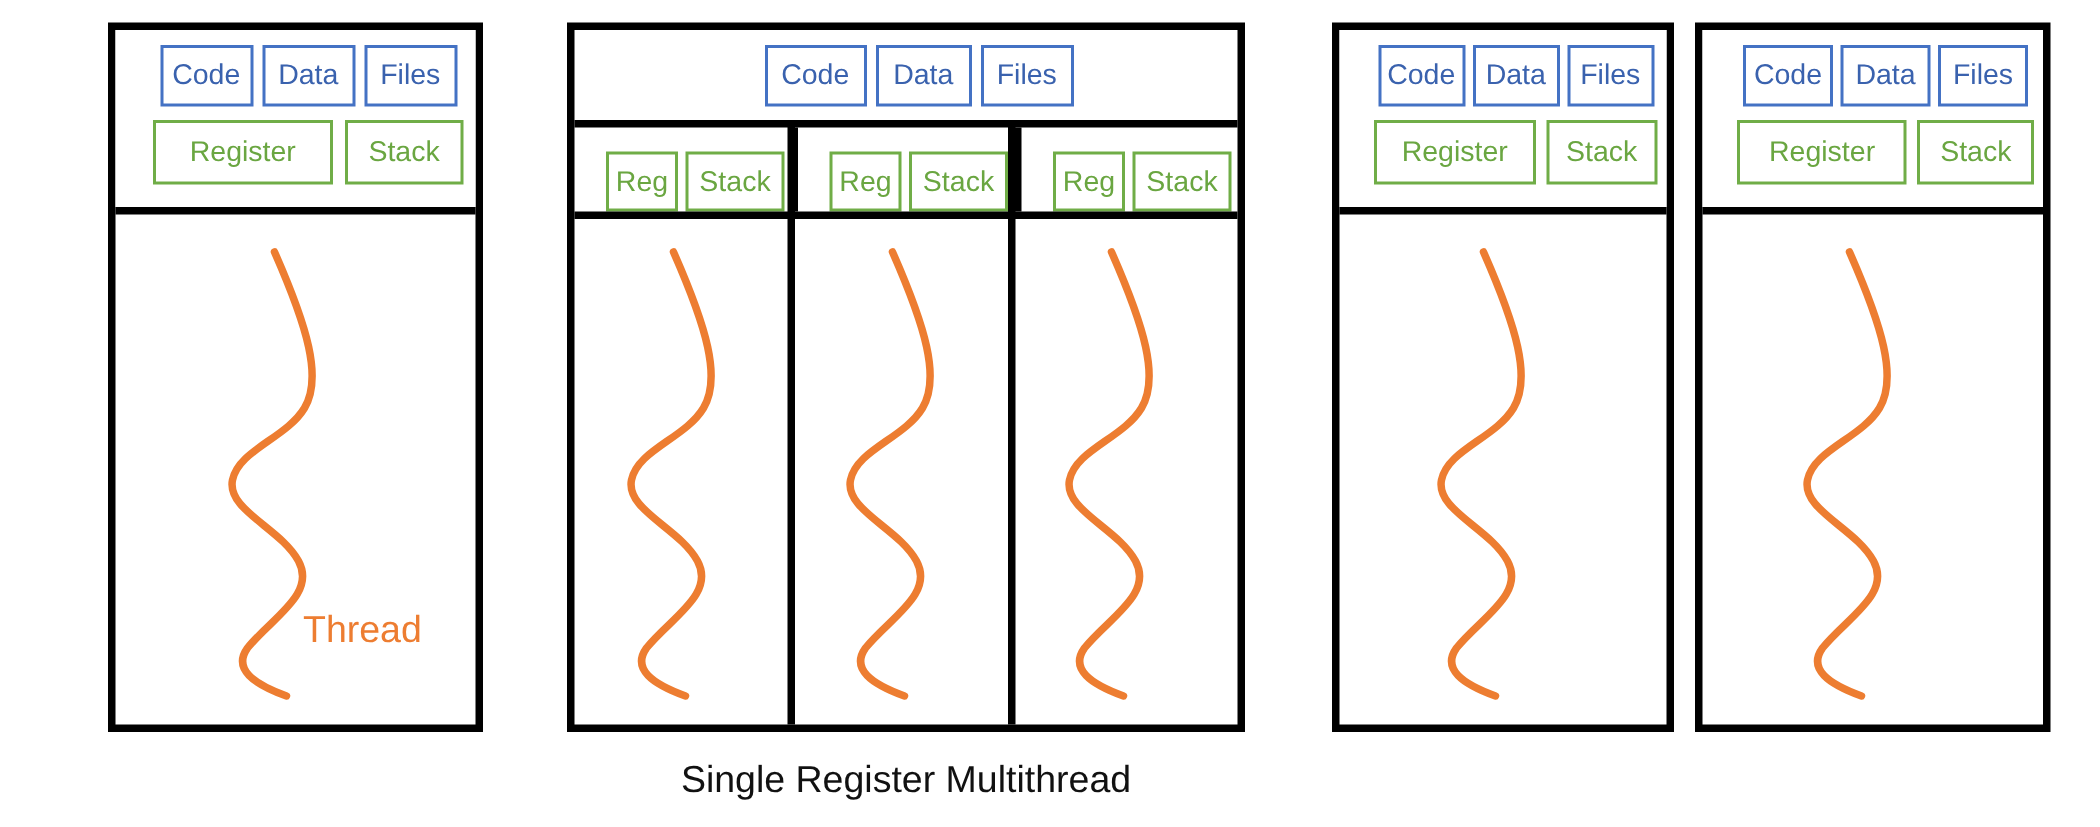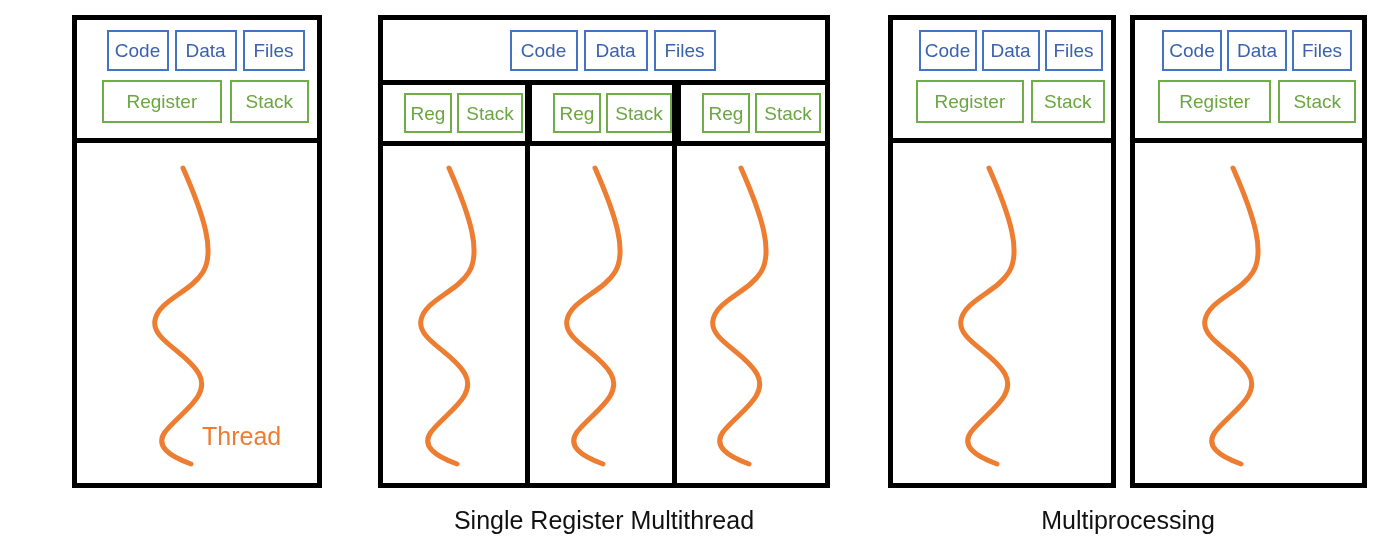--- a/index.html
+++ b/index.html
@@ -47,21 +47,21 @@
   }
 
   .chip-row {
     display: flex;
     align-items: center;
     justify-content: center;
     gap: 6px;
     box-sizing: border-box;
     margin-left: 17px;
   }
-  .chip-row.tight { gap: 5px; }
+  .chip-row.tight { gap: 5px; align-items: flex-end; }
 
   .chip {
     box-sizing: border-box;
     display: flex;
     align-items: center;
     justify-content: center;
     background: #ffffff;
     border: 2px solid #4472C4;
     color: #2E5395;
     font-size: 19px;
@@ -140,21 +140,21 @@
 
     <svg class="squiggle" style="left:70px; top:140px; width:80px; height:310px;" viewBox="0 0 80 310" preserveAspectRatio="none">
       <path d="M 36 8
                C 58 58, 68 92, 56 112
                C 44 132, 12 140, 8 160
                C 4 180, 40 192, 52 214
                C 64 236, 34 252, 18 272
                C 8 286, 22 296, 44 304"></path>
     </svg>
 
-    <div class="thread-label" style="left:125px; top:404px;">Thread</div>
+    <div class="thread-label" style="left:125px; top:388px;">Thread</div>
   </div>
 
 
   <div class="proc-frame" style="left:378px; top:15px; width:452px; height:473px;">
 
     <div class="chip-row" style="position:absolute; left:0; right:0; top:0; height:60px; gap:6px;">
       <div class="chip blue" style="width:68px; height:41px;">Code</div>
       <div class="chip blue" style="width:64px; height:41px;">Data</div>
       <div class="chip blue" style="width:62px; height:41px;">Files</div>
     </div>
@@ -254,15 +254,14 @@
     <svg class="squiggle" style="left:62px; top:140px; width:80px; height:310px;" viewBox="0 0 80 310" preserveAspectRatio="none">
       <path d="M 36 8
                C 58 58, 68 92, 56 112
                C 44 132, 12 140, 8 160
                C 4 180, 40 192, 52 214
                C 64 236, 34 252, 18 272
                C 8 286, 22 296, 44 304"></path>
     </svg>
   </div>
 
-  <div class="caption" style="left:928px; top:508px; width:400px;">Multiprocessing</div>
 
 </div>
 
 </body></html>

